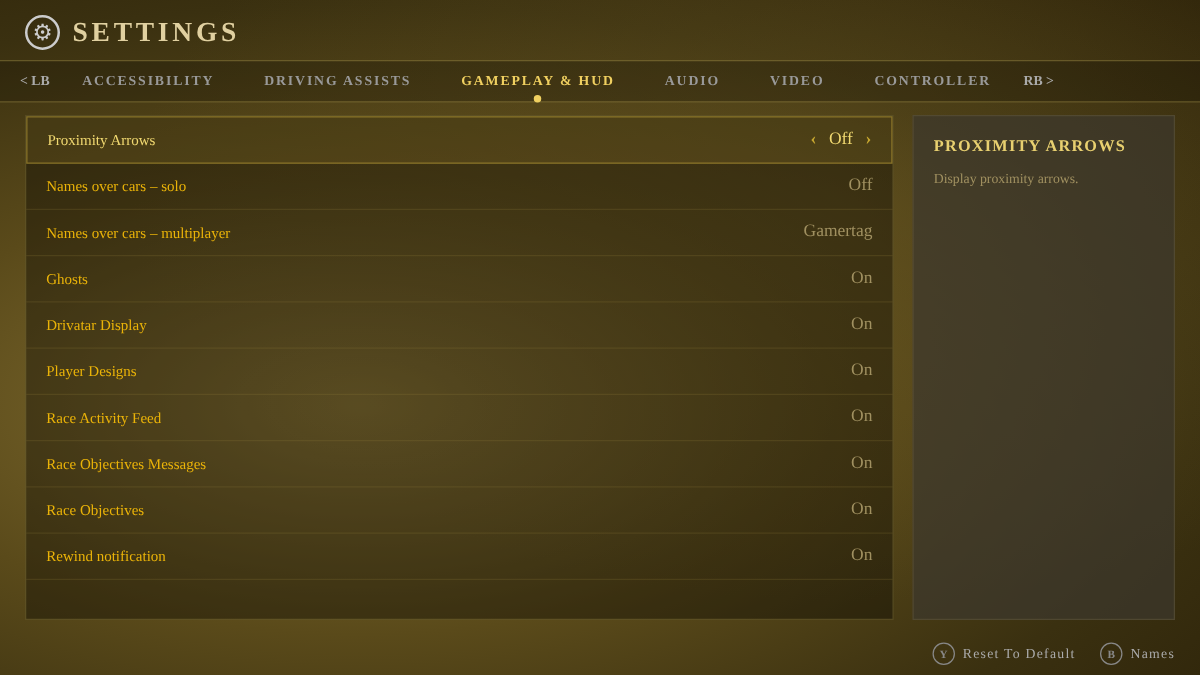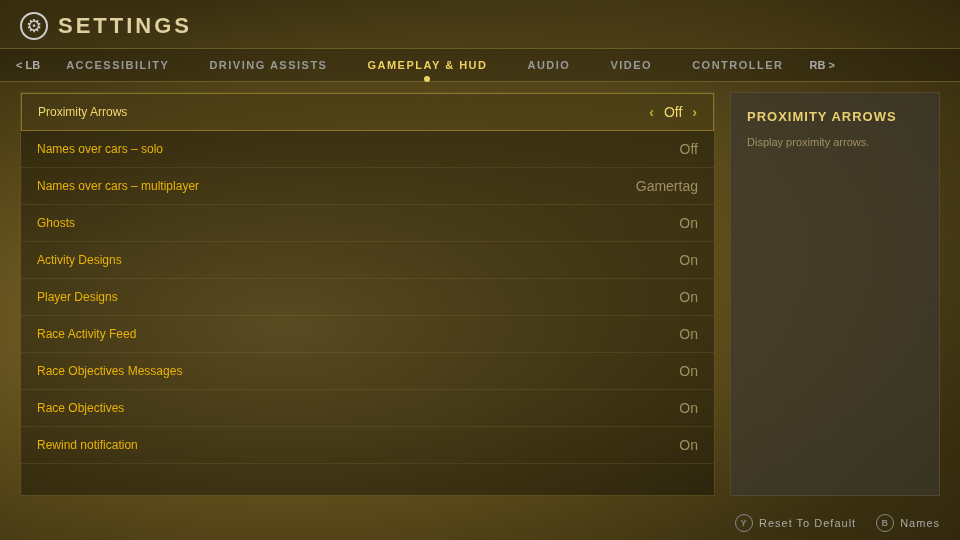--- a/index.html
+++ b/index.html
@@ -27,20 +27,21 @@
       z-index: 0;
     }
 
     .container {
       position: relative;
       z-index: 1;
       width: 960px;
       height: 540px;
       display: flex;
       flex-direction: column;
+      font-family: Liberation Serif, serif;
     }
 
     
     .header {
       display: flex;
       align-items: center;
       padding: 12px 20px 8px 20px;
       gap: 10px;
     }
 
@@ -286,21 +287,21 @@
         <span class="setting-label">Names over cars – multiplayer</span>
         <span class="setting-value">Gamertag</span>
       </div>
 
       <div class="setting-row">
         <span class="setting-label">Ghosts</span>
         <span class="setting-value">On</span>
       </div>
 
       <div class="setting-row">
-        <span class="setting-label">Activity Designs</span>
+        <span class="setting-label">Drivatar Display</span>
         <span class="setting-value">On</span>
       </div>
 
       <div class="setting-row">
         <span class="setting-label">Player Designs</span>
         <span class="setting-value">On</span>
       </div>
 
 
       <div class="setting-row">

